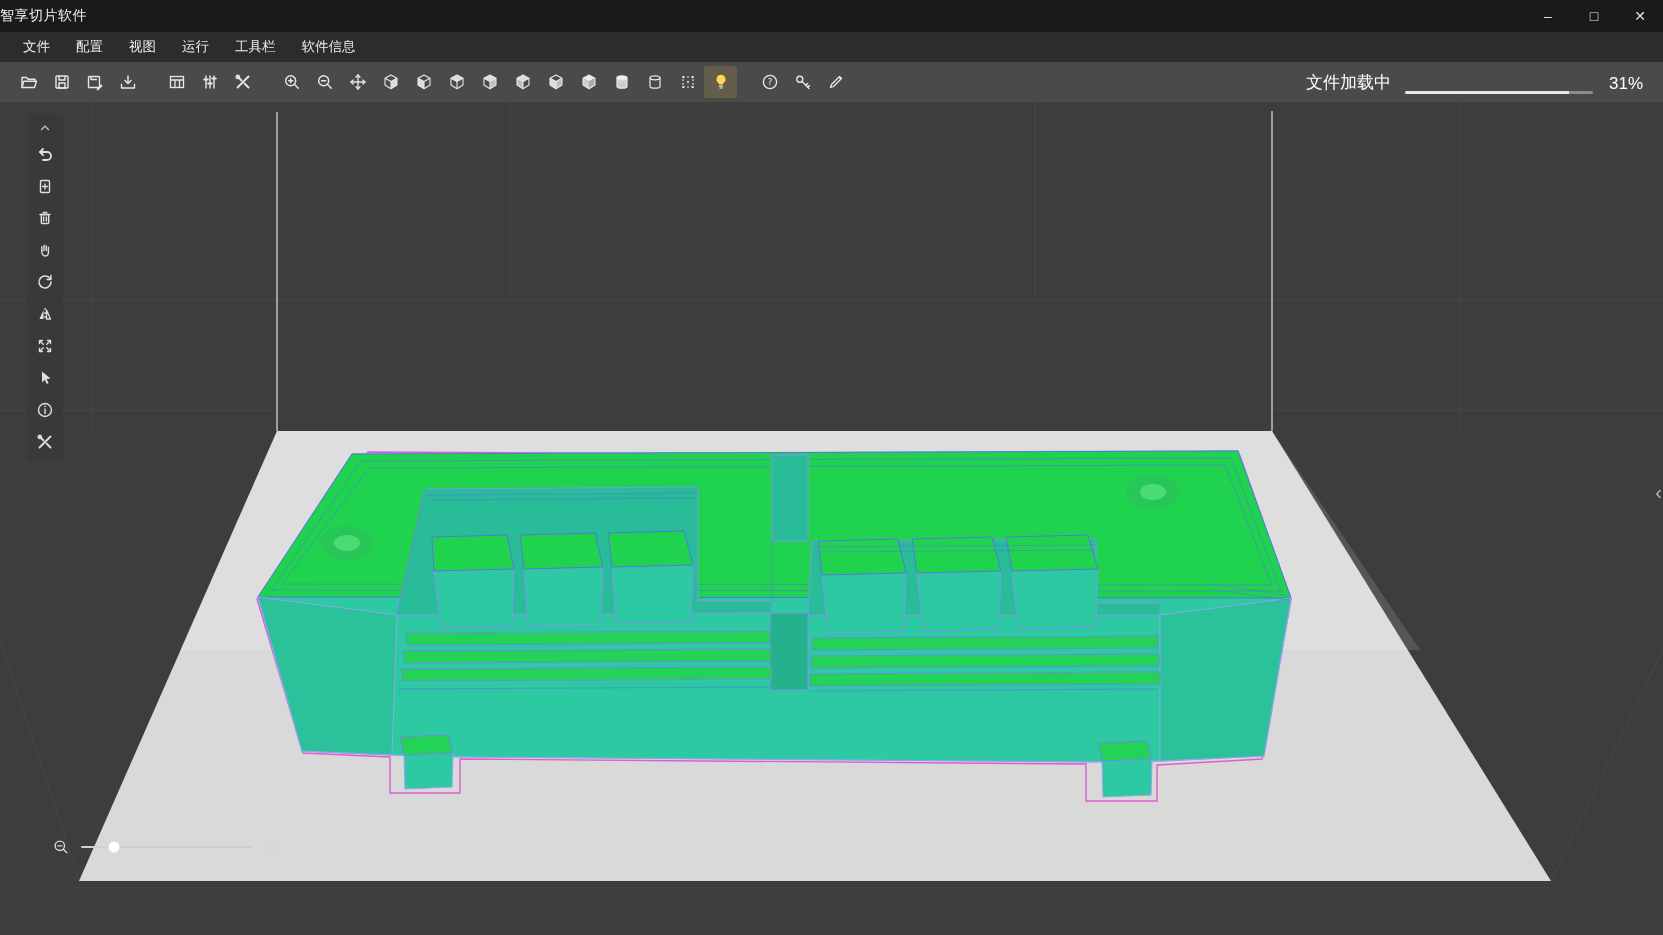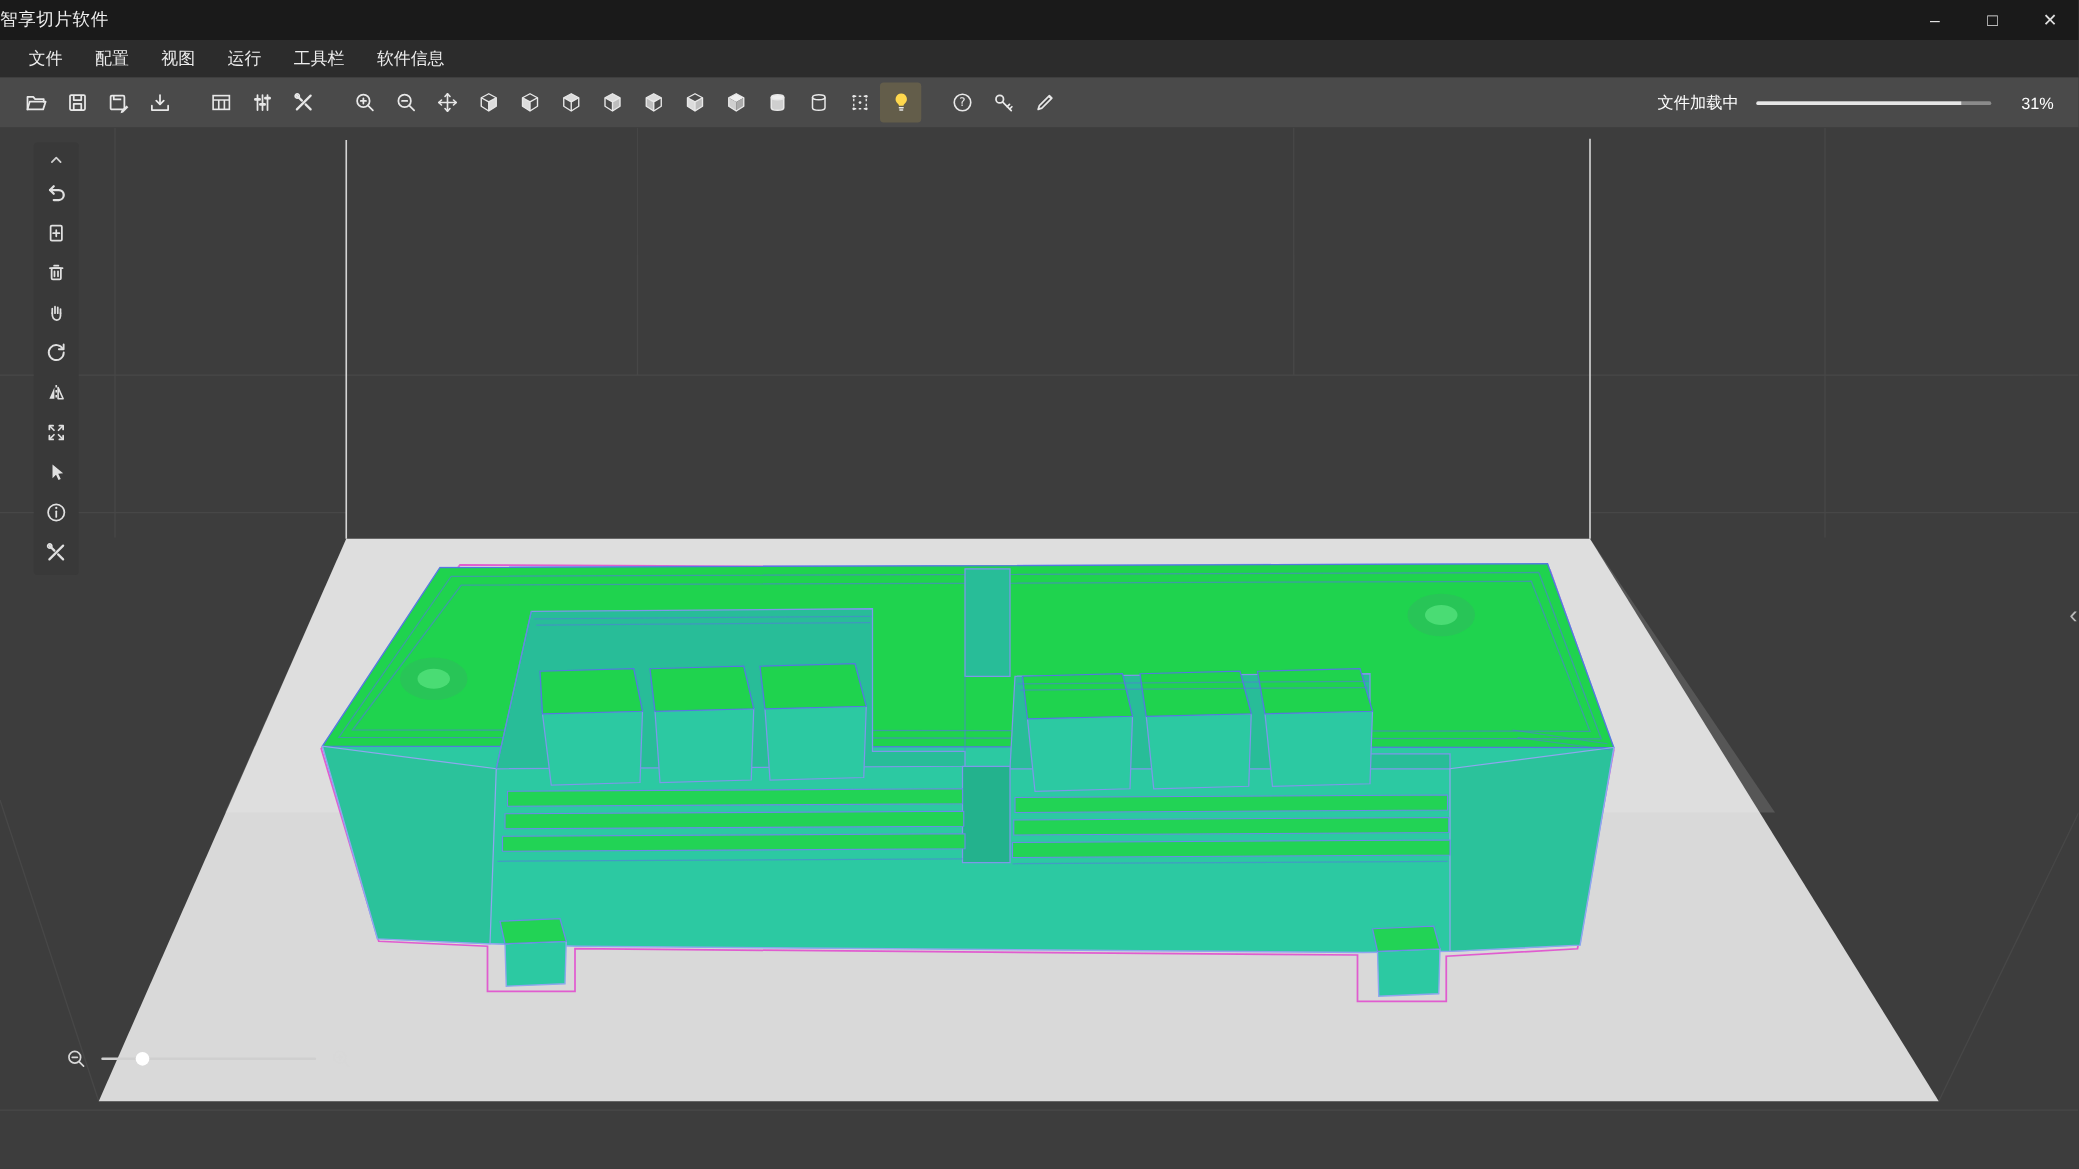--- a/index.html
+++ b/index.html
@@ -14,21 +14,21 @@
 
   
   .menubar{height:30px;background:#2c2c2c;display:flex;align-items:center;color:#ededed;font-size:13.5px;padding-left:10px}
   .menu-item{padding:0 13px;height:30px;line-height:30px;cursor:default}
 
   
   .toolbar{height:40px;background:#4a4a4a;display:flex;align-items:center;padding:0 12px}
   .tb-btn{width:33px;height:32px;display:flex;align-items:center;justify-content:center;border-radius:3px;flex:none}
   .tb-btn.active{background:rgba(255,216,77,.14)}
   .tb-gap{width:16px;flex:none}
-  .progress-area{margin-left:auto;display:flex;align-items:center;color:#fff;font-size:13px;gap:14px;padding-right:8px}
+  .progress-area{margin-left:auto;display:flex;align-items:flex-end;color:#fff;font-size:17px;gap:14px;padding-right:8px}
   .progress-track{width:188px;height:3px;background:#8b8b8b;border-radius:2px;position:relative;overflow:hidden}
   .progress-fill{position:absolute;left:0;top:0;bottom:0;background:#e6e6e6}
   .progress-pct{width:36px;text-align:right}
 
   
   .viewport{position:relative;height:833px;background:#3d3d3d;overflow:hidden}
   .scene{position:absolute;inset:0;width:100%;height:100%;display:block}
 
   .left-palette{position:absolute;left:27px;top:12px;width:36px;background:rgba(56,56,56,.92);
     border-radius:3px;display:flex;flex-direction:column;align-items:center;padding:3px 0;gap:2px;z-index:5}

